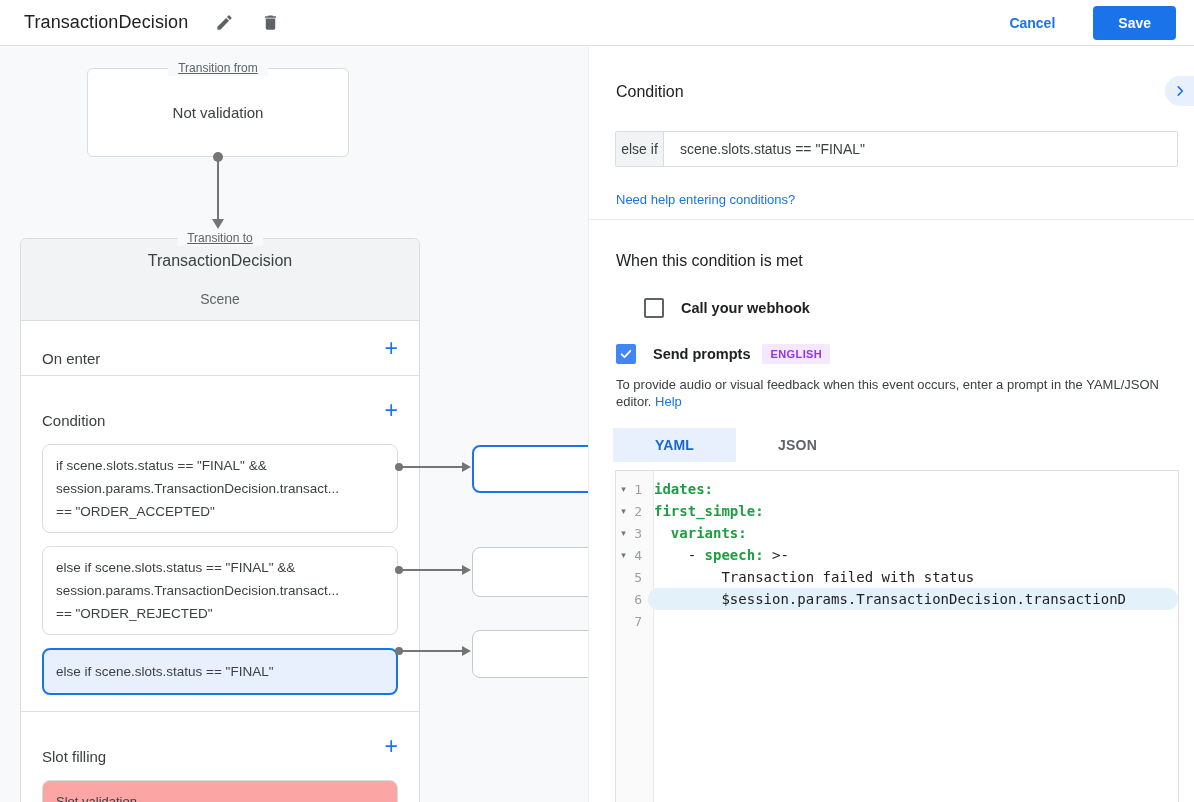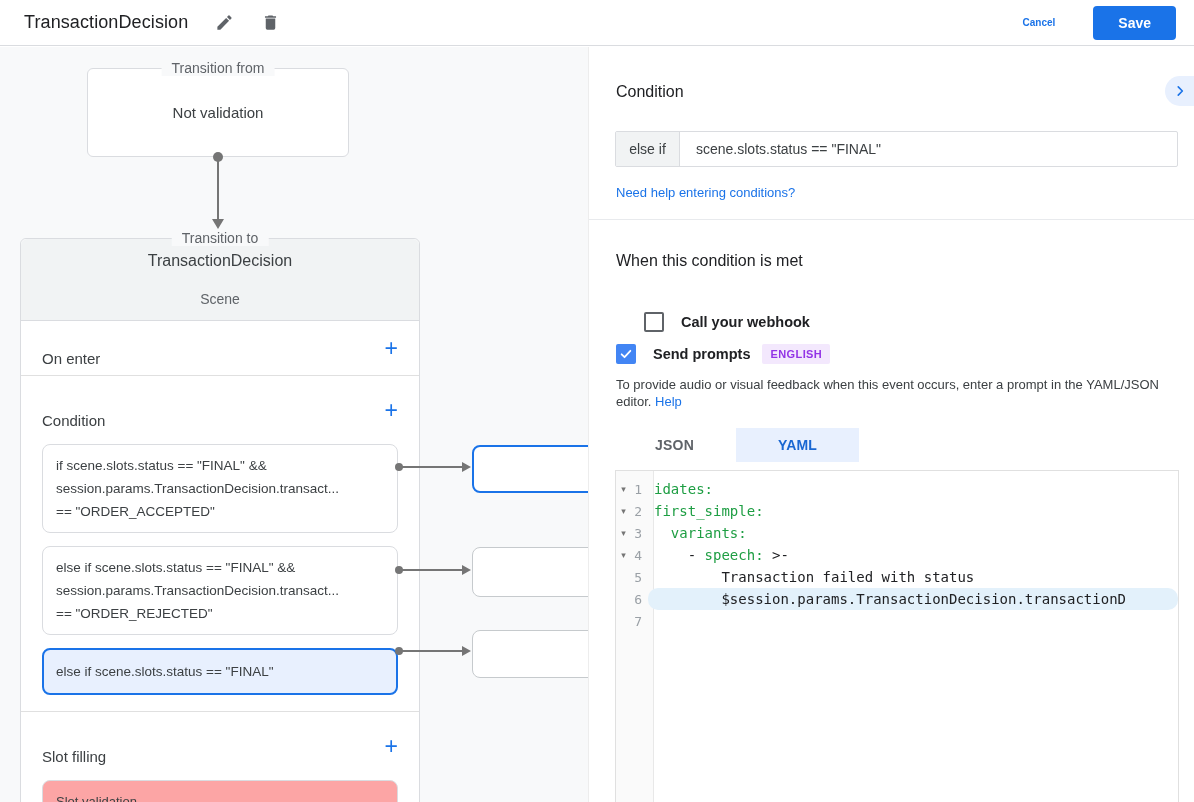--- a/index.html
+++ b/index.html
@@ -10,28 +10,28 @@
   }
   
   .topbar {
     position:absolute; left:0; top:0; width:100%; height:46px; background:#fff;
     border-bottom:1px solid #dadce0; display:flex; align-items:center; padding:0 18px 0 24px; z-index:9;
   }
   .topbar-title { font-size:18px; color:#202124; letter-spacing:.1px; }
   .icon-btn { margin-left:26px; width:20px; height:20px; display:flex; align-items:center; justify-content:center; cursor:pointer; }
   .icon-btn svg { width:19px; height:19px; }
   .topbar-spacer { flex:1; }
-  .cancel-btn { color:#1a73e8; font-size:10px; font-weight:700; margin-right:38px; cursor:pointer; }
+  .cancel-btn { color:#1a73e8; font-size:14px; font-weight:700; margin-right:38px; cursor:pointer; }
   .save-btn { background:#1a73e8; color:#fff; font-size:14px; font-weight:700; border:none;
     border-radius:4px; padding:9px 25px; cursor:pointer; }
 
   
   .diagram { position:absolute; left:0; top:47px; width:588px; height:755px; background:#f8f9fa; overflow:hidden; }
   .legend { position:absolute; top:-8px; left:50%; transform:translateX(-50%); background:#f8f9fa;
-    padding:0 10px; font-size:14px; color:#5f6368; white-space:nowrap; line-height:15px; }
+    padding:0 10px; font-size:12px; color:#5f6368; white-space:nowrap; line-height:15px;text-decoration:underline; }
   .tfrom-box { position:absolute; left:87px; top:21px; width:262px; height:89px; background:#fff;
     border:1px solid #dadce0; border-radius:6px; }
   .tfrom-content { height:100%; display:flex; align-items:center; justify-content:center; font-size:15px; color:#3c4043; }
   .dot { position:absolute; background:#757575; border-radius:50%; }
   .line-v { position:absolute; background:#757575; }
   .arrow-down { position:absolute; width:0; height:0;
     border-left:6px solid transparent; border-right:6px solid transparent; border-top:10px solid #757575; }
   .arrow-right { position:absolute; width:0; height:0;
     border-top:5px solid transparent; border-bottom:5px solid transparent; border-left:9px solid #757575; }
   .line-h { position:absolute; height:2px; background:#757575; }
@@ -64,29 +64,29 @@
 
   
   .panel { position:absolute; left:588px; top:47px; width:606px; height:755px; background:#fff;
     border-left:1px solid #ededed; }
   .p-h1 { position:absolute; left:27px; top:36px; font-size:16px; color:#202124; }
   .collapse-btn { position:absolute; right:0; top:29px; width:29px; height:30px; background:#e8f0fe;
     border-radius:15px 0 0 15px; display:flex; align-items:center; justify-content:center; cursor:pointer; }
   .collapse-btn svg { width:14px; height:14px; }
   .cond-input-group { position:absolute; left:26px; top:84px; right:16px; height:36px;
     border:1px solid #dadce0; border-radius:2px; display:flex; background:#fff; }
-  .cond-prefix { width:64px; background:#f1f3f4; border-right:1px solid #dadce0;
+  .cond-prefix { width:48px; background:#f1f3f4; border-right:1px solid #dadce0;
     display:flex; align-items:center; justify-content:center; font-size:14px; color:#3c4043; }
   .cond-value { flex:1; border:none; outline:none; padding:0 16px; font-size:14px; color:#3c4043;
     font-family:"Liberation Sans","DejaVu Sans",sans-serif; background:transparent; }
-  .help-link { position:absolute; left:27px; top:138px; font-size:13px; color:#1a73e8; cursor:pointer; }
+  .help-link { position:absolute; left:27px; top:145px; font-size:13px; color:#1a73e8; cursor:pointer; }
   .p-divider { position:absolute; left:0; right:0; top:172px; border-top:1px solid #e8eaed; }
   .p-h2 { position:absolute; left:27px; top:205px; font-size:16px; color:#202124; }
   .check-row { position:absolute; left:27px; display:flex; align-items:center; }
-  .row-webhook { top:265px;padding-left:28px; }
+  .row-webhook { top:251px;padding-left:28px; }
   .row-prompts { top:297px; }
   .checkbox { width:20px; height:20px; border:2px solid #5f6368; border-radius:2px; background:#fff; cursor:pointer; }
   .checkbox.checked { border:none; background:#4285f4; display:flex; align-items:center; justify-content:center; }
   .checkbox.checked svg { width:14px; height:14px; }
   .check-label { margin-left:17px; font-size:14.5px; font-weight:700; color:#202124; }
   .lang-badge { margin-left:12px; background:#f3e8fd; color:#9334e6; font-size:11px; font-weight:700;
     letter-spacing:.4px; padding:4px 8px; border-radius:2px; }
   .hint { position:absolute; left:27px; top:330px; width:552px; font-size:13px; color:#3c4043; line-height:16.5px; }
   .hint a { color:#1a73e8; text-decoration:none; cursor:pointer; }
   .tabs { position:absolute; left:24px; top:381px; display:flex; height:34px; }
@@ -100,21 +100,21 @@
   .ed-gutter-bg { position:absolute; left:0; top:0; bottom:0; width:38px; background:#fafafa;
     border-right:1px solid #e8e8e8; }
   .ed-rows { position:absolute; left:0; top:7px; right:0; z-index:1; }
   .ed-row { display:flex; height:22px; align-items:center; }
   .ed-fold { width:15px; text-align:center; font-size:9px; color:#757575; flex:0 0 auto; cursor:pointer; }
   .ed-num { width:17px; flex:0 0 auto; text-align:right; padding-right:6px; color:#9aa0a6;
     font-family:"DejaVu Sans Mono","Liberation Mono",monospace; font-size:13px; }
   .ed-code { flex:1; align-self:stretch; display:flex; align-items:center; white-space:pre;
     font-family:"DejaVu Sans Mono","Liberation Mono",monospace; font-size:14px; color:#202124; padding-left:6px; }
   .ed-row.hl .ed-code { background:#e3f1fb;border-radius:10px; }
-  .seg-key { color:#1e9e43; }
+  .seg-key { color:#1e9e43;font-weight:bold; }
   .seg-plain { color:#202124; }
 </style>
 </head>
 <body>
 
 <div id="app">
 
   <div class="topbar">
     <span class="topbar-title">TransactionDecision</span>
     <span class="icon-btn">
@@ -233,22 +233,22 @@
             <path d="M4.5 12.5l5 5 10-11"></path>
           </svg>
       </div>
       <span class="check-label">Send prompts</span>
       <span class="lang-badge">ENGLISH</span>
     </div>
 
     <div class="hint"><span>To provide audio or visual feedback when this event occurs, enter a prompt in the YAML/JSON editor.</span> <a>Help</a></div>
 
     <div class="tabs">
+      <div class="tab active">YAML</div>
       <div class="tab">JSON</div>
-      <div class="tab active">YAML</div>
     </div>
 
     <div class="editor">
       <div class="ed-gutter-bg"></div>
       <div class="ed-rows" id="ed-rows">
           <div class="ed-row">
             <span class="ed-fold">▾</span>
             <span class="ed-num">1</span>
             <span class="ed-code"><span class="seg-key">idates:</span></span>
           </div>

